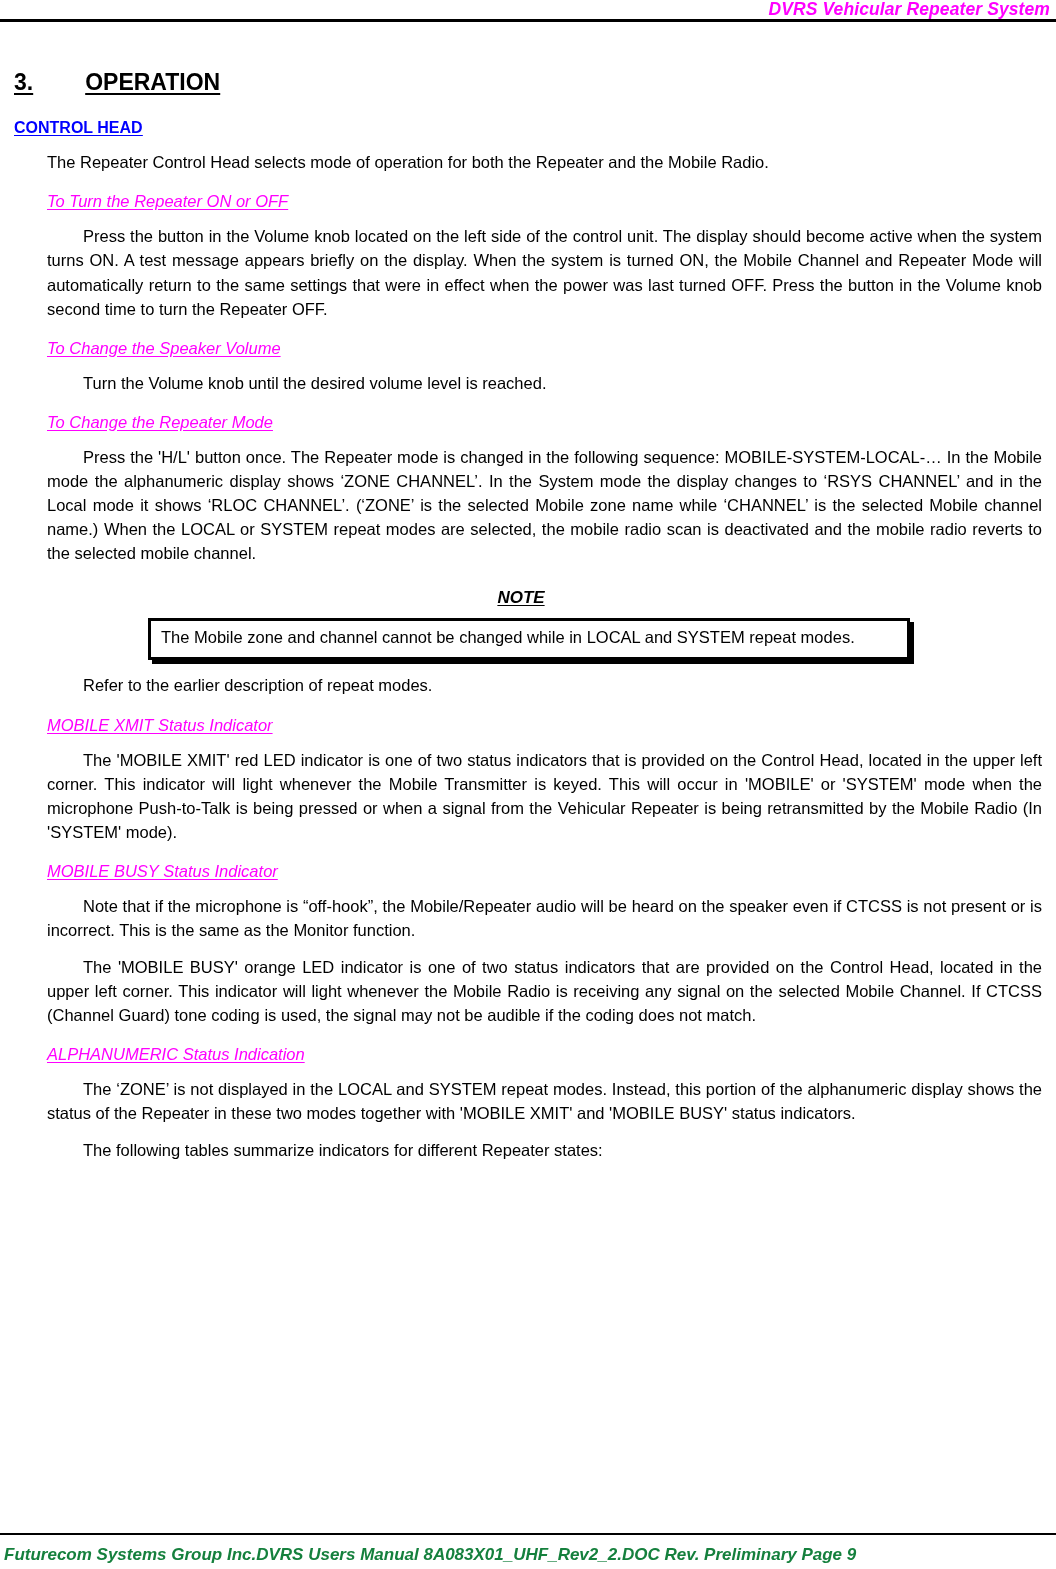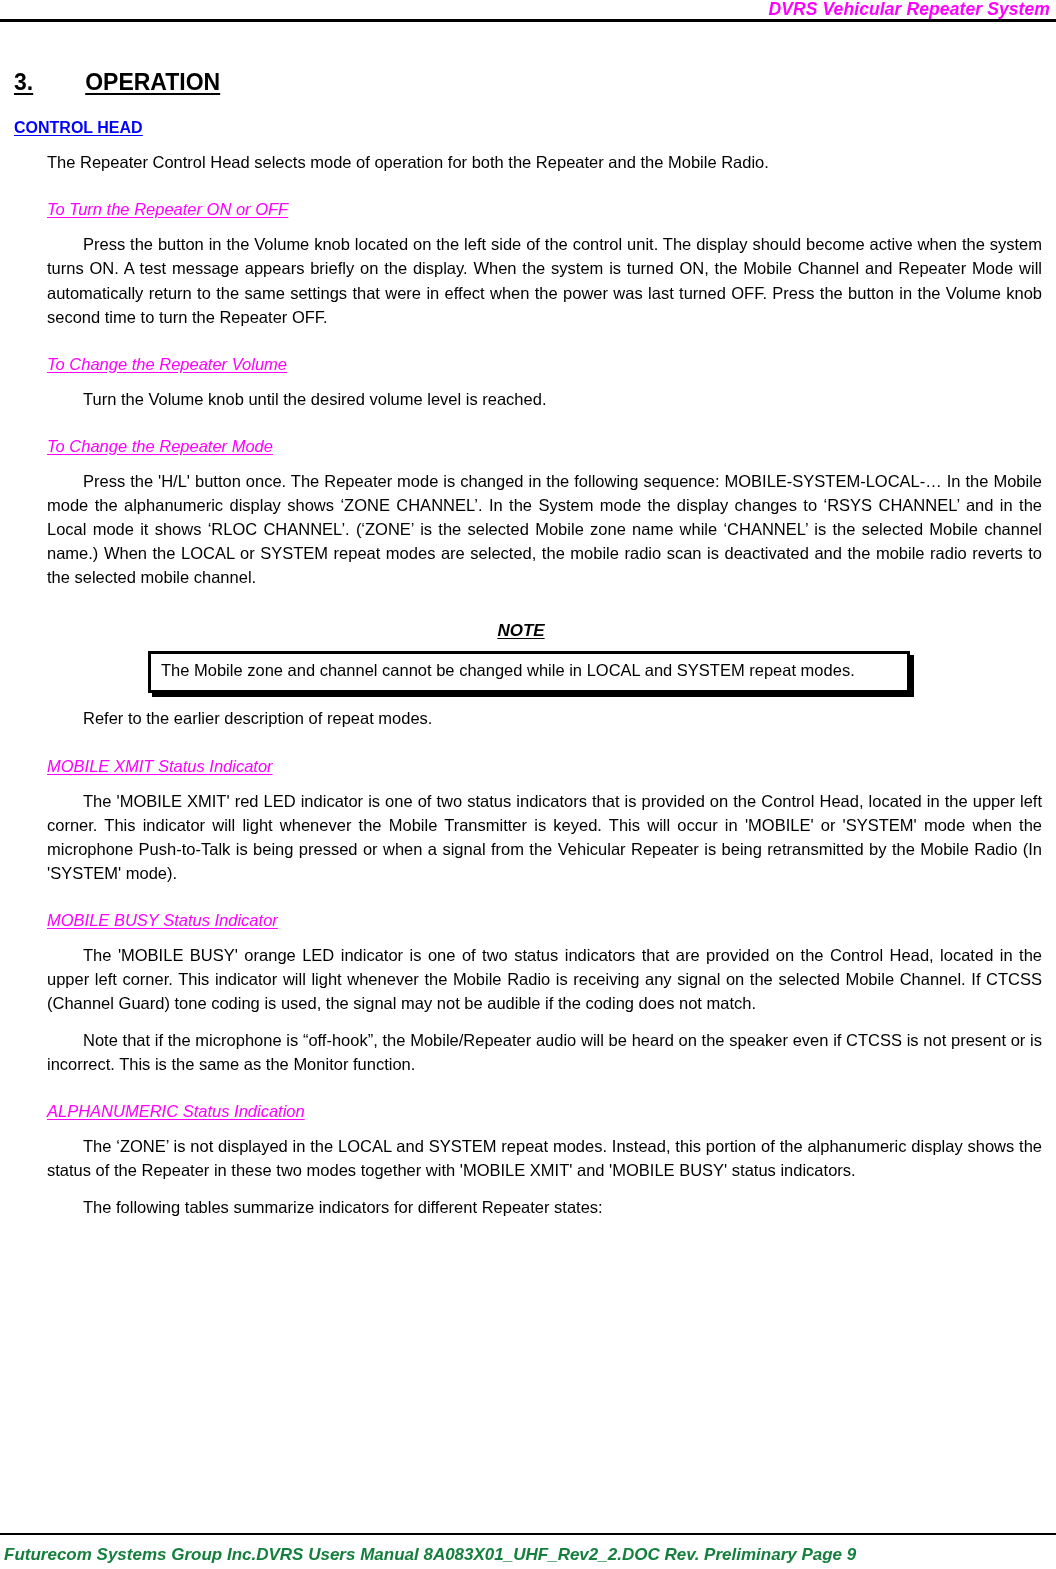--- a/index.html
+++ b/index.html
@@ -83,21 +83,21 @@
     font-size: 16px;
     font-weight: bold;
     color: #0000FF;
     text-decoration: underline;
     text-underline-offset: 2px;
     display: block;
   }
   .head2 span { text-decoration: underline; text-align: right; }
 
   .head3 {
-    margin: 26px 0 0 0;
+    margin: 18px 0 0 0;
     padding: 0 0 0 47px;
     font-size: 16.5px;
     font-style: italic;
     color: #FF00FF;
     line-height: 1.15;
   }
   .head3 span {
     text-decoration: underline;
     text-underline-offset: 2px;
   }
@@ -108,21 +108,21 @@
     font-size: 16.5px;
     line-height: 1.46;
     text-align: justify;
     color: #000000;
   }
   p.body.indent { text-indent: 36px; }
   p.body.noindent { text-indent: 0; }
 
   
   .note-wrap {
-    margin-top: 32px;
+    margin-top: 23px;
     padding: 0;
     position: relative;
   }
   .note-label {
     text-align: center;
     font-size: 17px;
     font-weight: bold;
     font-style: italic;
     color: #000000;
     padding-right: 14px;
@@ -193,21 +193,21 @@
     </div>
 
     <p class="body noindent">The Repeater Control Head selects mode of operation for both the Repeater and the Mobile Radio.</p>
 
     <div class="head3">
       <span>To Turn the Repeater ON or OFF</span>
     </div>
     <p class="body indent">Press the button in the Volume knob located on the left side of the control unit. The display should become active when the system turns ON. A test message appears briefly on the display. When the system is turned ON, the Mobile Channel and Repeater Mode will automatically return to the same settings that were in effect when the power was last turned OFF. Press the button in the Volume knob second time to turn the Repeater OFF.</p>
 
     <div class="head3">
-      <span>To Change the Repeater Volume</span>
+      <span>To Change the Speaker Volume</span>
     </div>
     <p class="body indent">Turn the Volume knob until the desired volume level is reached.</p>
 
     <div class="head3">
       <span>To Change the Repeater Mode</span>
     </div>
     <p class="body indent">Press the 'H/L' button once. The Repeater mode is changed in the following sequence: MOBILE-SYSTEM-LOCAL-… In the Mobile mode the alphanumeric display shows ‘ZONE CHANNEL’. In the System mode the display changes to ‘RSYS CHANNEL’ and in the Local mode it shows ‘RLOC CHANNEL’. (‘ZONE’ is the selected Mobile zone name while ‘CHANNEL’ is the selected Mobile channel name.) When the LOCAL or SYSTEM repeat modes are selected, the mobile radio scan is deactivated and the mobile radio reverts to the selected mobile channel.</p>
 
     <div class="note-wrap">
       <div class="note-label">
@@ -219,22 +219,22 @@
     <p class="body indent">Refer to the earlier description of repeat modes.</p>
 
     <div class="head3">
       <span>MOBILE XMIT Status Indicator</span>
     </div>
     <p class="body indent">The 'MOBILE XMIT' red LED indicator is one of two status indicators that is provided on the Control Head, located in the upper left corner. This indicator will light whenever the Mobile Transmitter is keyed. This will occur in 'MOBILE' or 'SYSTEM' mode when the microphone Push-to-Talk is being pressed or when a signal from the Vehicular Repeater is being retransmitted by the Mobile Radio (In 'SYSTEM' mode).</p>
 
     <div class="head3">
       <span>MOBILE BUSY Status Indicator</span>
     </div>
+    <p class="body indent">Note that if the microphone is “off-hook”, the Mobile/Repeater audio will be heard on the speaker even if CTCSS is not present or is incorrect. This is the same as the Monitor function.</p>
     <p class="body indent">The 'MOBILE BUSY' orange LED indicator is one of two status indicators that are provided on the Control Head, located in the upper left corner. This indicator will light whenever the Mobile Radio is receiving any signal on the selected Mobile Channel. If CTCSS (Channel Guard) tone coding is used, the signal may not be audible if the coding does not match.</p>
-    <p class="body indent">Note that if the microphone is “off-hook”, the Mobile/Repeater audio will be heard on the speaker even if CTCSS is not present or is incorrect. This is the same as the Monitor function.</p>
 
     <div class="head3">
       <span>ALPHANUMERIC Status Indication</span>
     </div>
     <p class="body indent">The ‘ZONE’ is not displayed in the LOCAL and SYSTEM repeat modes. Instead, this portion of the alphanumeric display shows the status of the Repeater in these two modes together with 'MOBILE XMIT' and 'MOBILE BUSY' status indicators.</p>
     <p class="body indent">The following tables summarize indicators for different Repeater states:</p>
 
   </div>
 
   <div class="footer">

